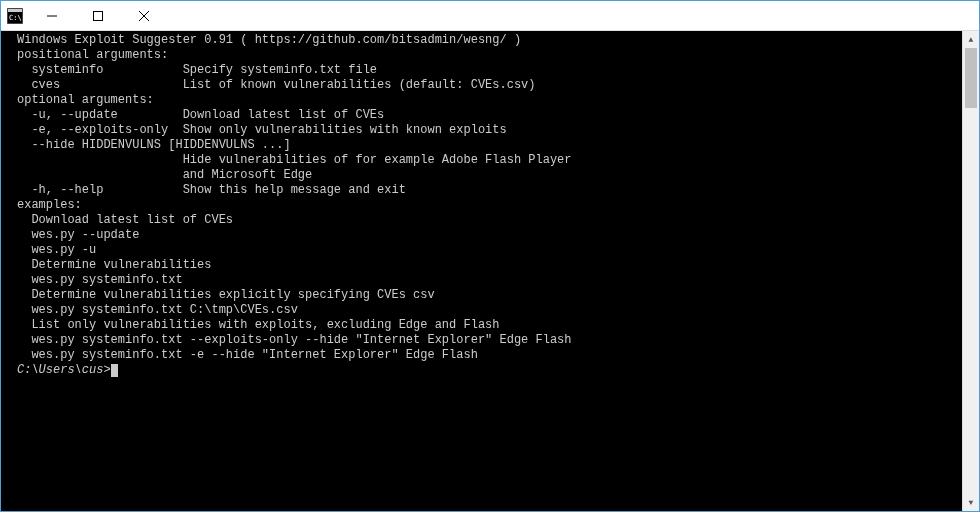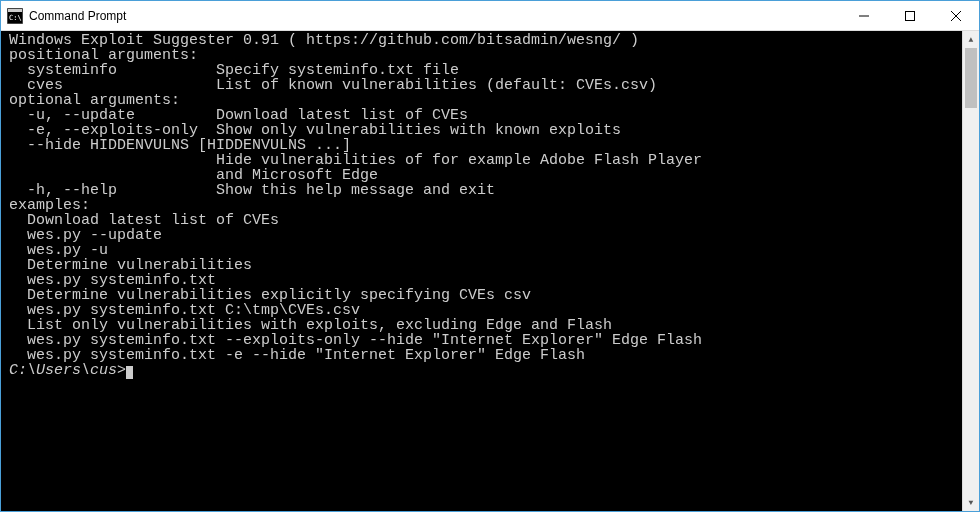--- a/index.html
+++ b/index.html
@@ -49,23 +49,23 @@
       cursor: pointer;
     }
     .terminal-wrap {
       position: relative;
       height: calc(100% - 30px);
       display: flex;
     }
     .terminal {
       background: #000;
       color: #ccc;
-      font-size: 15px;
+      font-size: 12px;
       line-height: 15px;
-      padding: 2px 8px;
+      padding: 2px 16px;
       white-space: pre;
       flex: 1;
       overflow: hidden;
       font-family: "Consolas", "Courier New", monospace;
     }
     .scrollbar {
       width: 17px;
       background: #f0f0f0;
       position: relative;
       border-left: 1px solid #ddd;
@@ -102,21 +102,20 @@
 <body>
 
 <div class="titlebar">
   <span class="titlebar-icon">
     <svg viewBox="0 0 16 16">
       <rect x="0" y="0" width="16" height="16" fill="#000" stroke="#888" stroke-width="1"></rect>
       <rect x="1" y="1" width="14" height="3" fill="#ccc"></rect>
       <text x="2" y="12" font-size="7" fill="#fff" font-family="monospace">C:\</text>
     </svg>
   </span>
-  <span class="titlebar-title">Command Prompt</span>
   <div class="window-controls">
     <div class="window-btn">
       <svg width="10" height="10" viewBox="0 0 10 10">
           <line x1="0" y1="5" x2="10" y2="5" stroke="#000" stroke-width="1"></line>
         </svg>
     </div>
     <div class="window-btn">
       <svg width="10" height="10" viewBox="0 0 10 10">
           <rect x="0.5" y="0.5" width="9" height="9" fill="none" stroke="#000" stroke-width="1"></rect>
         </svg>

